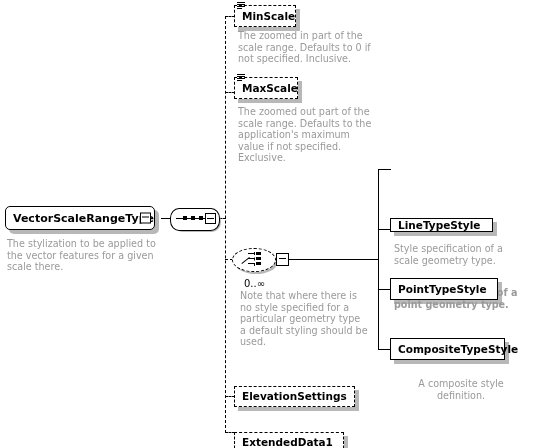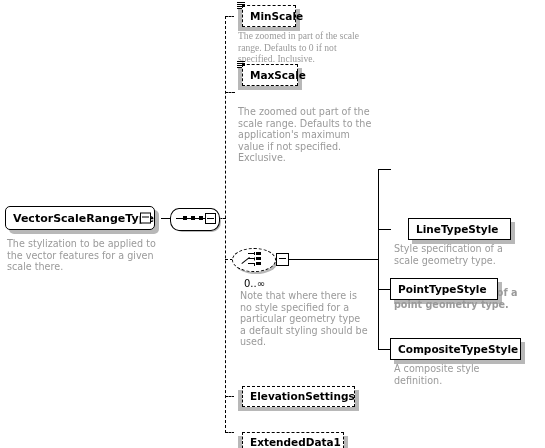--- a/index.html
+++ b/index.html
@@ -14,21 +14,21 @@
   .node .shadow{
     position:absolute;left:4px;top:4px;right:-4px;bottom:-4px;
     background:#b8b8b8;z-index:0;
   }
   .node .frame{
     position:absolute;left:0;top:0;right:0;bottom:0;
     background:#ffffff;z-index:1;
     display:flex;align-items:center;
   }
   .frame.solid{border:1px solid #000000;}
-  .frame.dashed{border:1px dashed #000000;margin-left:8px;}
+  .frame.dashed{border:1px dashed #000000;}
 
   .node-label{
     font-size:10.5px;font-weight:bold;color:#000000;
     white-space:nowrap;line-height:1;
     padding-left:7px;padding-right:5px;
     letter-spacing:0px;
   }
   .root-label{font-size:11px;}
 
   
@@ -154,24 +154,24 @@
     <div class="frame dashed">
       <span class="node-label">MinScale</span>
     </div>
     <div class="typeglyph">
         <i></i>
         <i></i>
         <i></i>
         <i></i>
       </div>
   </div>
-  <div class="desc" style="left:238px;top:30px;width:136px;font-family:Liberation Serif, serif;">The zoomed in part of the scale range.  Defaults to 0 if not specified.  Inclusive.</div>
+  <div class="desc" style="left:238px;top:30px;width:136px;">The zoomed in part of the scale range.  Defaults to 0 if not specified.  Inclusive.</div>
 
   <div class="hd" style="left:225px;top:92px;width:10px;"></div>
-  <div class="node" style="left:234px;top:64px;width:64px;height:22px;">
+  <div class="node" style="left:234px;top:77px;width:64px;height:22px;">
     <div class="shadow"></div>
     <div class="frame dashed">
       <span class="node-label">MaxScale</span>
     </div>
     <div class="typeglyph">
         <i></i>
         <i></i>
         <i></i>
         <i></i>
       </div>
@@ -196,48 +196,48 @@
   </div>
   <div class="card" style="left:244px;top:278px;">0..∞</div>
   <div class="desc" style="left:240px;top:290px;width:128px;">Note that where there is no style specified for a particular geometry type a default styling should be used.</div>
 
   <div class="hs" style="left:287px;top:259px;width:92px;"></div>
   <div class="vs" style="left:378px;top:169px;height:180px;"></div>
 
   <div class="hs" style="left:378px;top:169px;width:13px;"></div>
 
   <div class="hs" style="left:378px;top:229px;width:13px;"></div>
-  <div class="node" style="left:408px;top:218px;width:103px;height:22px;">
+  <div class="node" style="left:390px;top:218px;width:103px;height:14px;">
     <div class="shadow"></div>
     <div class="frame solid">
       <span class="node-label">LineTypeStyle</span>
     </div>
     <div class="plus"></div>
   </div>
   <div class="desc" style="left:394px;top:243px;width:126px;">Style specification of a scale geometry type.</div>
 
   <div class="hs" style="left:378px;top:289px;width:13px;"></div>
   <div class="node" style="left:390px;top:278px;width:108px;height:22px;">
     <div class="shadow"></div>
     <div class="frame solid">
       <span class="node-label">PointTypeStyle</span>
     </div>
     <div class="plus"></div>
   </div>
   <div class="desc" style="left:394px;top:287px;width:126px;font-weight:bold;">Style specification of a point geometry type.</div>
 
   <div class="hs" style="left:378px;top:349px;width:13px;"></div>
-  <div class="node" style="left:390px;top:338px;width:131px;height:22px;">
+  <div class="node" style="left:390px;top:338px;width:115px;height:22px;">
     <div class="shadow"></div>
     <div class="frame solid">
       <span class="node-label">CompositeTypeStyle</span>
     </div>
     <div class="plus"></div>
   </div>
-  <div class="desc" style="left:394px;top:363px;width:134px;">A composite style definition.</div>
+  <div class="desc" style="left:394px;top:378px;width:134px;text-align:center;">A composite style definition.</div>
 
   <div class="hd" style="left:225px;top:396px;width:10px;"></div>
   <div class="node" style="left:234px;top:386px;width:121px;height:21px;">
     <div class="shadow"></div>
     <div class="frame dashed">
       <span class="node-label">ElevationSettings</span>
     </div>
     <div class="plus"></div>
   </div>
 

